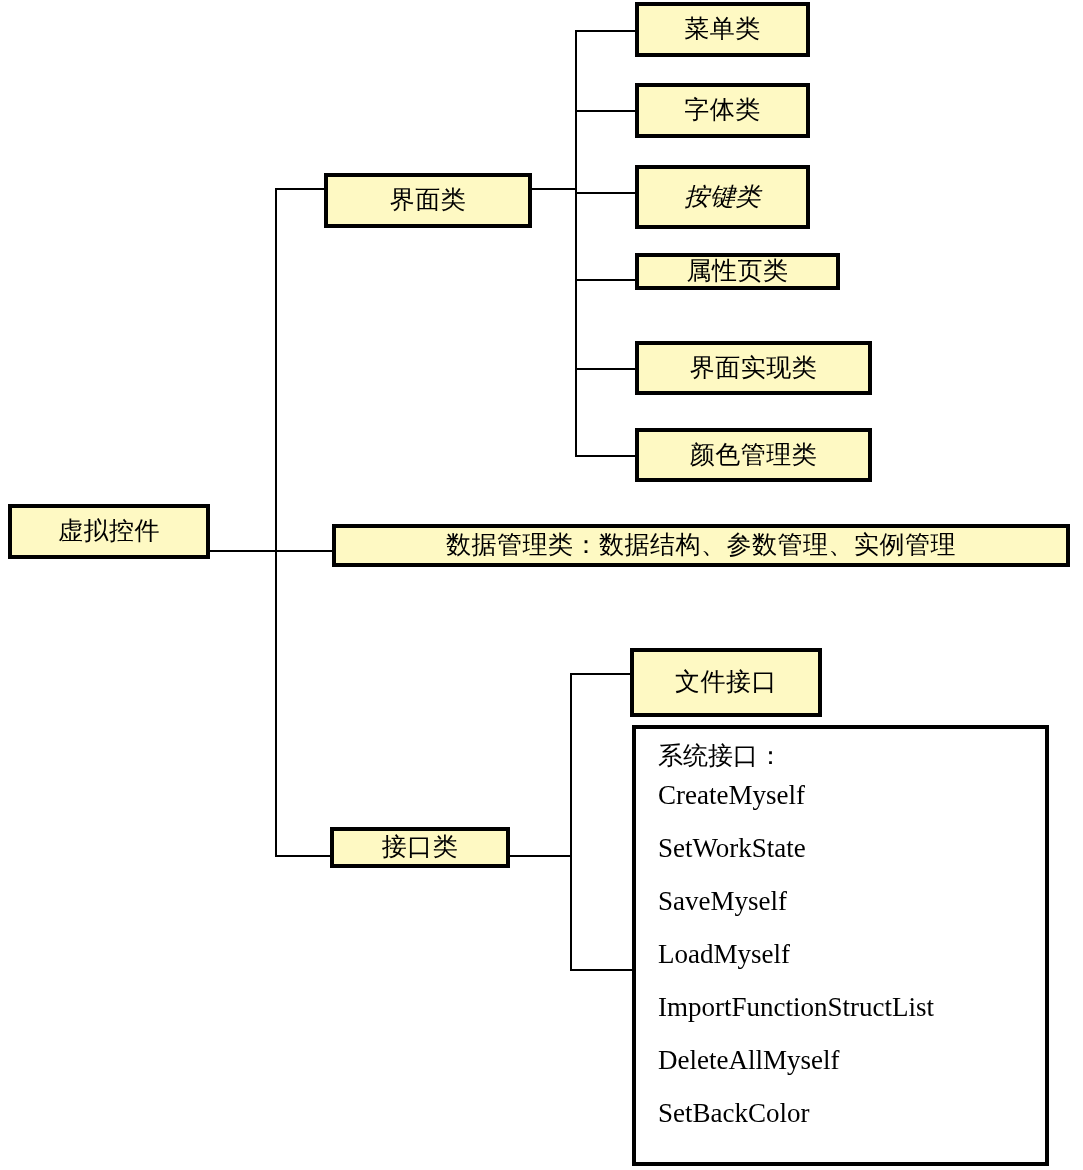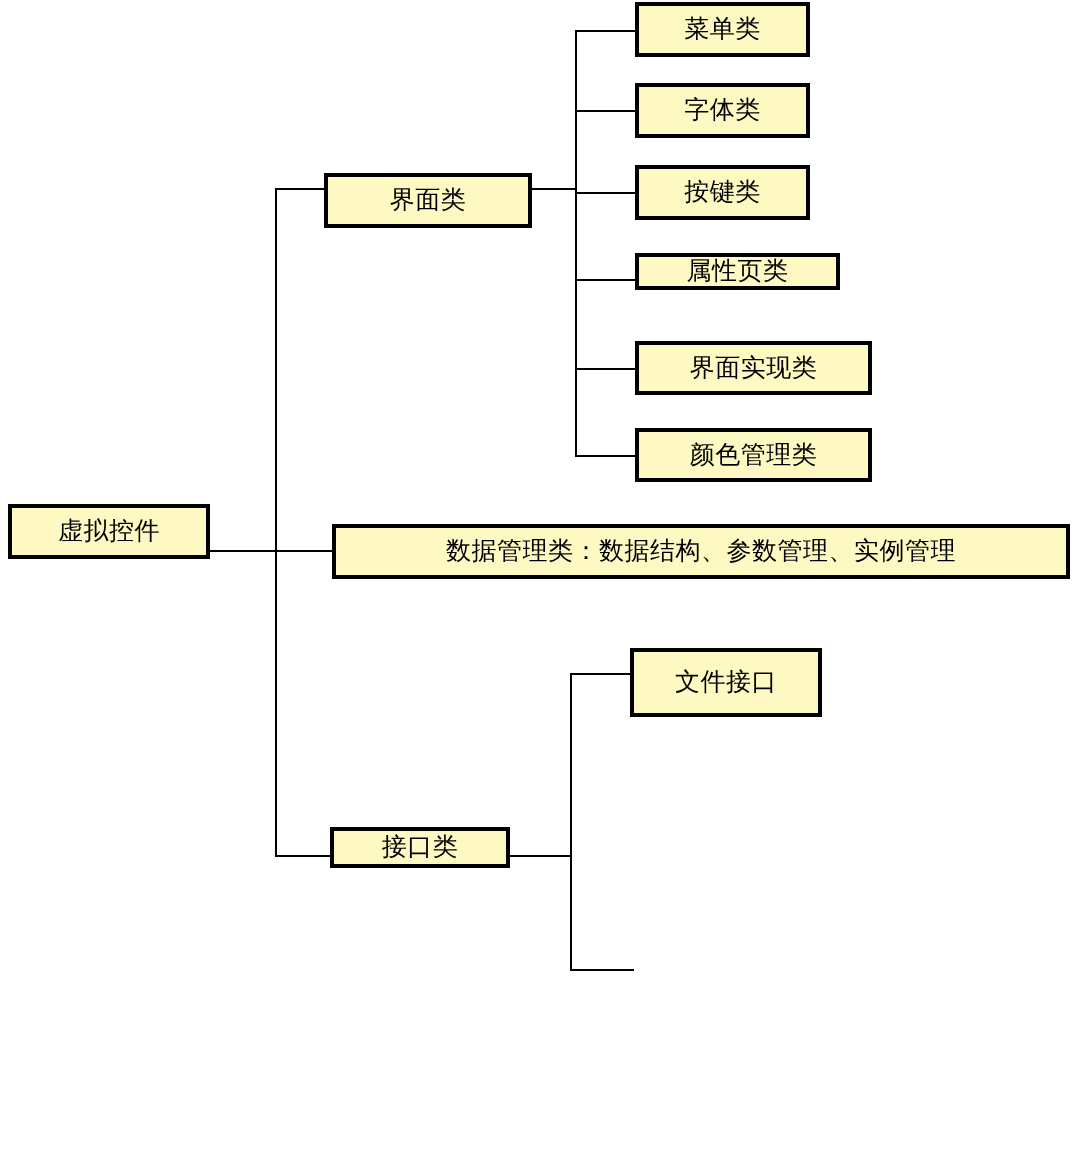--- a/index.html
+++ b/index.html
@@ -32,26 +32,26 @@
     color: #000000;
     letter-spacing: 0.5px;
   }
   .node.cjk {
     font-family: "DejaVu Sans", "Liberation Sans", sans-serif;
     font-size: 25px;
   }
   .node-root   { left: 8px;   top: 504px; width: 202px; height: 55px; }
   .n-menu      { left: 635px; top: 2px;   width: 175px; height: 55px; }
   .n-font      { left: 635px; top: 83px;  width: 175px; height: 55px; }
-  .n-key       { left: 635px; top: 165px; width: 175px; height: 55px; }
+  .n-key       { left: 635px; top: 165px; width: 175px; height: 64px; font-style: italic; }
   .n-prop      { left: 635px; top: 253px; width: 205px; height: 37px; }
   .n-uiimpl    { left: 635px; top: 341px; width: 237px; height: 54px; }
   .n-color     { left: 635px; top: 428px; width: 237px; height: 54px; }
   .n-ui        { left: 324px; top: 161px; width: 208px; height: 55px; margin-top: 12px; }
-  .n-data      { left: 332px; top: 524px; width: 738px; height: 55px; }
+  .n-data      { left: 332px; top: 524px; width: 738px; height: 43px; }
   .n-iface     { left: 330px; top: 827px; width: 180px; height: 41px; }
   .n-file      { left: 630px; top: 648px; width: 192px; height: 69px; }
 
   .n-sys {
     position: absolute;
     left: 632px;
     top: 725px;
     width: 417px;
     height: 441px;
     box-sizing: border-box;
@@ -144,14 +144,24 @@
   </div>
 
   <div class="node cjk n-iface">
     <span>接口类</span>
   </div>
 
   <div class="node cjk n-file">
     <span>文件接口</span>
   </div>
 
+  <div class="n-sys">
+    <div class="sys-title">系统接口：</div>
+    <div class="sys-item">CreateMyself</div>
+    <div class="sys-item">SetWorkState</div>
+    <div class="sys-item">SaveMyself</div>
+    <div class="sys-item">LoadMyself</div>
+    <div class="sys-item">ImportFunctionStructList</div>
+    <div class="sys-item">DeleteAllMyself</div>
+    <div class="sys-item">SetBackColor</div>
+  </div>
 
 </div>
 
 </body></html>

